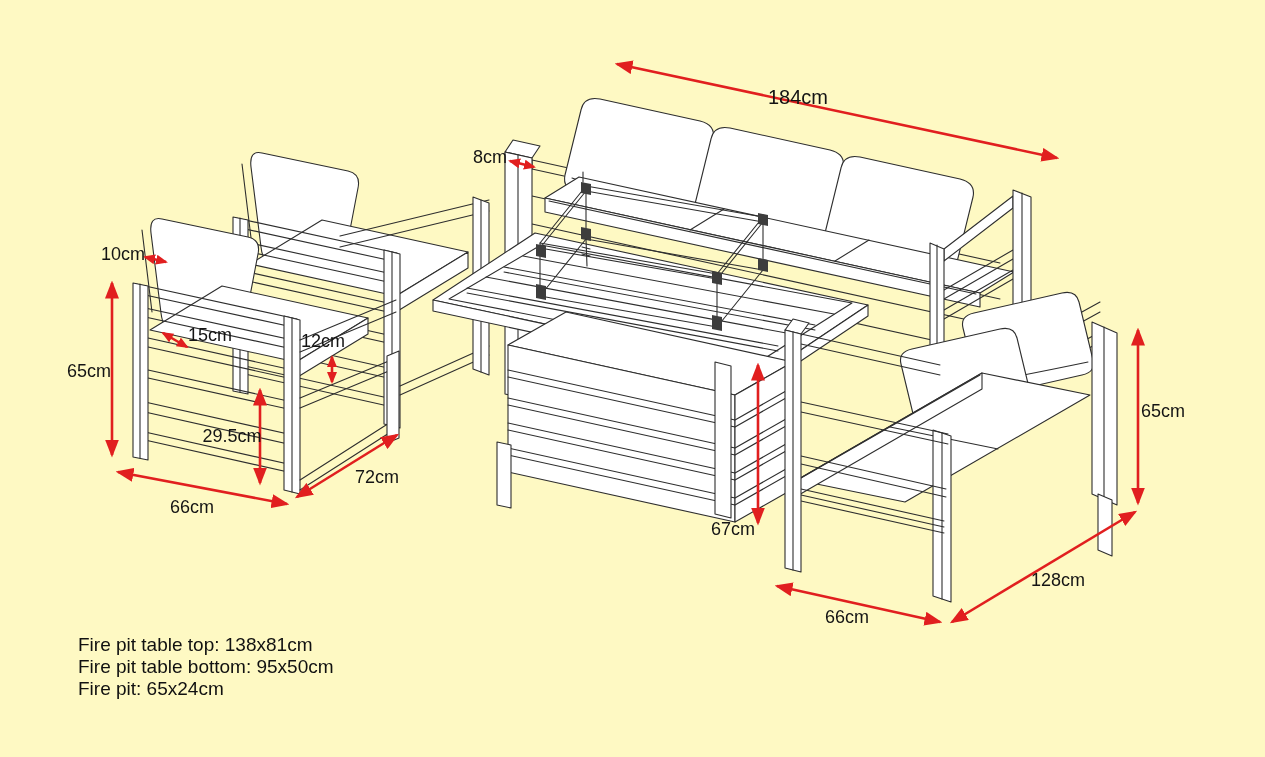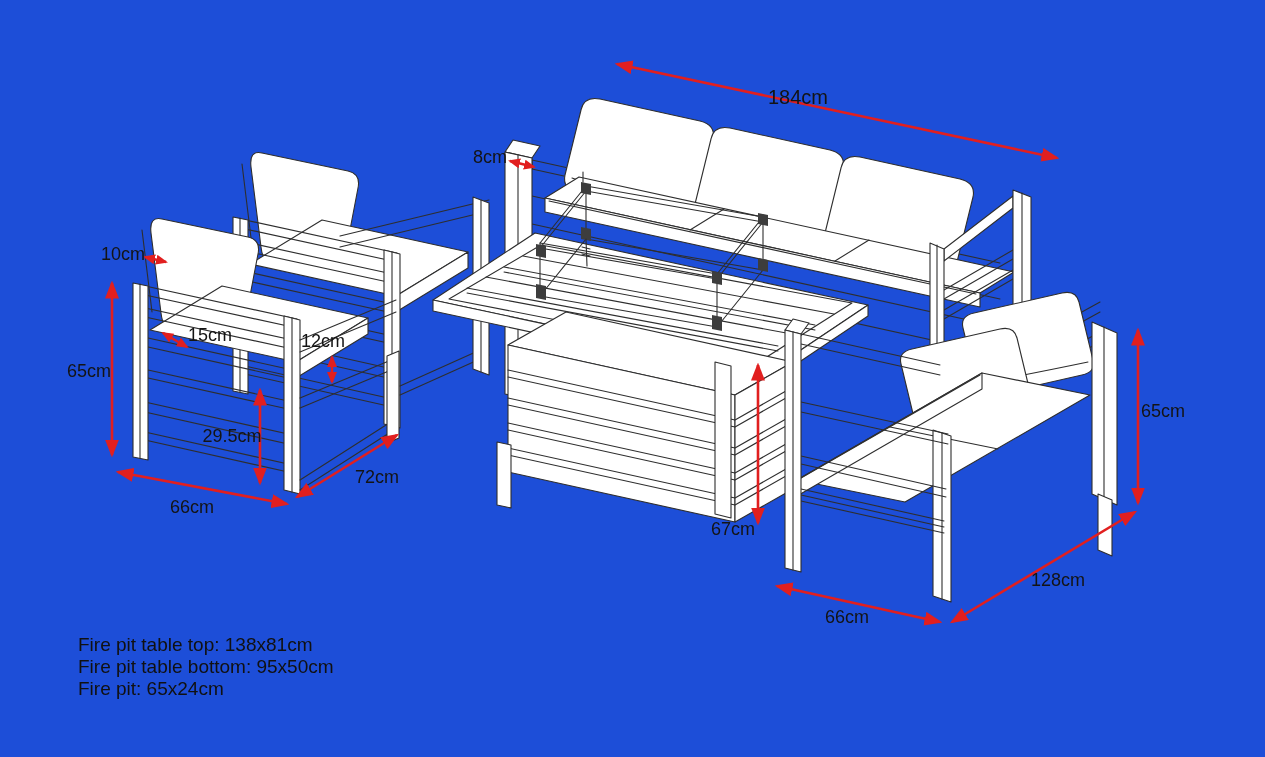--- a/index.html
+++ b/index.html
@@ -1,16 +1,16 @@
 <!DOCTYPE html>
 <html><head>
 <meta charset="utf-8">
 <style>
   html,body{margin:0;padding:0;background:#fff;}
-  .stage{position:relative;width:1265px;height:757px;background:#1d4ed8;overflow:hidden;
+  .stage{position:relative;width:1265px;height:757px;background:#fef9c3;overflow:hidden;
          font-family:"Liberation Sans", sans-serif;}
   svg{display:block;}
   .ln{fill:none;stroke:#2e2e2e;stroke-width:1.1;stroke-linejoin:round;stroke-linecap:round;}
   .wh{fill:#ffffff;stroke:#2e2e2e;stroke-width:1.1;stroke-linejoin:round;}
   .dk{fill:#3d3d3d;stroke:none;}
   .dim{stroke:#e11f1f;stroke-width:2.6;fill:none;}
   .dimlabel{fill:#141414;font-size:18px;font-family:"Liberation Sans",sans-serif;text-anchor:middle;}
   .biglabel{font-size:20px;}
   .notes{fill:#111;font-size:19px;font-family:"Liberation Sans",sans-serif;}
 </style>

